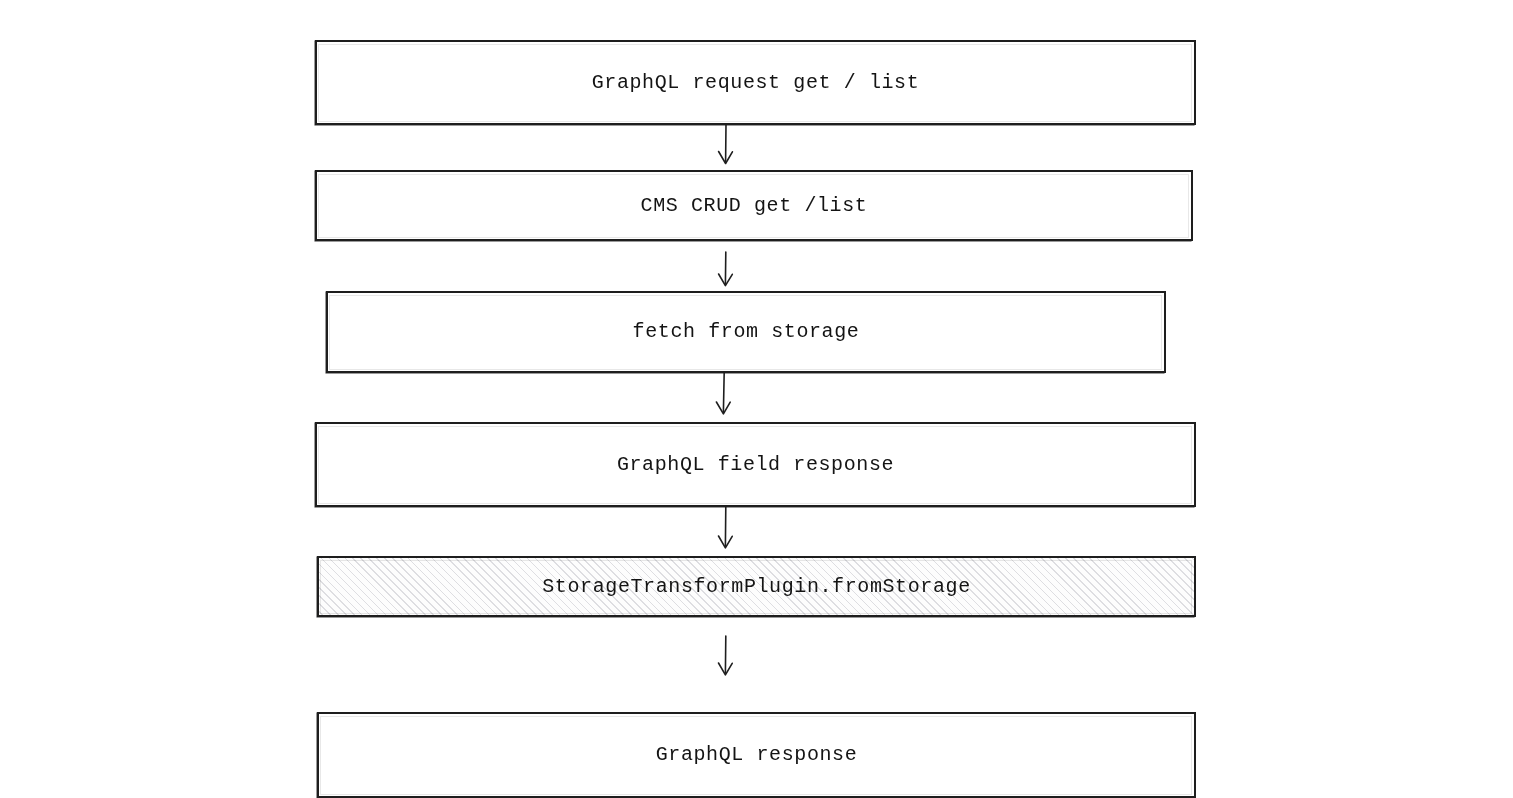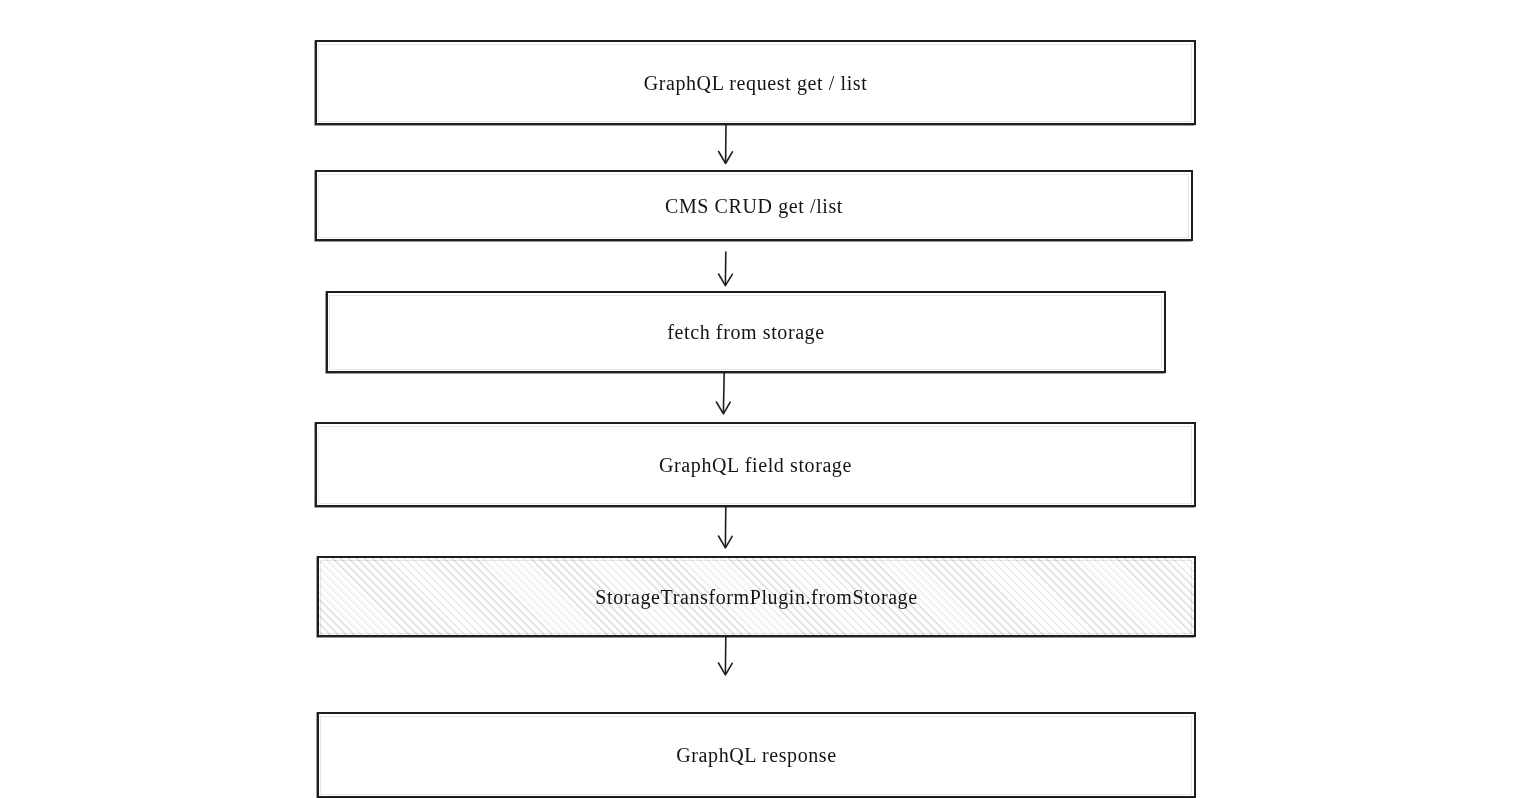--- a/index.html
+++ b/index.html
@@ -51,21 +51,21 @@
     top: 2px;
     right: 2px;
     bottom: 1px;
     border: 1px solid rgba(30,30,30,0.10);
     pointer-events: none;
   }
 
   .node-label {
     position: relative;
     z-index: 3;
-    font-family: Liberation Serif, serif;
+    font-family: Liberation Mono, monospace;
     font-size: 20px;
     letter-spacing: 0.6px;
     color: #141414;
     white-space: pre;
     text-align: center;
     line-height: 1.2;
   }
 
   
   .flow-node.hatched {
@@ -124,31 +124,31 @@
   </div>
 
   <div class="connector" style="left:708px; top:372px; width:32px; height:50px;">
     <svg width="32" height="50" viewBox="0 0 32 50" aria-hidden="true">
       <path d="M16.2 0 L15.4 40" stroke="#1e1e1e" stroke-width="1.6" fill="none" stroke-linecap="round"></path>
       <path d="M8.4 30 L15.4 41.8 L22.2 30.2" stroke="#1e1e1e" stroke-width="1.6" fill="none" stroke-linecap="round" stroke-linejoin="round"></path>
     </svg>
   </div>
 
   <div class="flow-node" style="left:315px; top:422px; width:881px; height:85px;">
-    <span class="node-label">GraphQL field storage</span>
+    <span class="node-label">GraphQL field response</span>
   </div>
 
   <div class="connector" style="left:710px; top:506px; width:32px; height:50px;">
     <svg width="32" height="50" viewBox="0 0 32 50" aria-hidden="true">
       <path d="M15.8 0 L15.4 40" stroke="#1e1e1e" stroke-width="1.6" fill="none" stroke-linecap="round"></path>
       <path d="M8.5 30 L15.4 41.8 L22.2 30.3" stroke="#1e1e1e" stroke-width="1.6" fill="none" stroke-linecap="round" stroke-linejoin="round"></path>
     </svg>
   </div>
 
-  <div class="flow-node hatched" style="left:317px; top:556px; width:879px; height:81px;">
+  <div class="flow-node hatched" style="left:317px; top:556px; width:879px; height:61px;">
     <span class="node-label">StorageTransformPlugin.fromStorage</span>
   </div>
 
   <div class="connector" style="left:710px; top:636px; width:32px; height:46px;">
     <svg width="32" height="46" viewBox="0 0 32 46" aria-hidden="true">
       <path d="M15.8 0 L15.4 37" stroke="#1e1e1e" stroke-width="1.6" fill="none" stroke-linecap="round"></path>
       <path d="M8.5 27 L15.4 38.8 L22.2 27.3" stroke="#1e1e1e" stroke-width="1.6" fill="none" stroke-linecap="round" stroke-linejoin="round"></path>
     </svg>
   </div>
 

